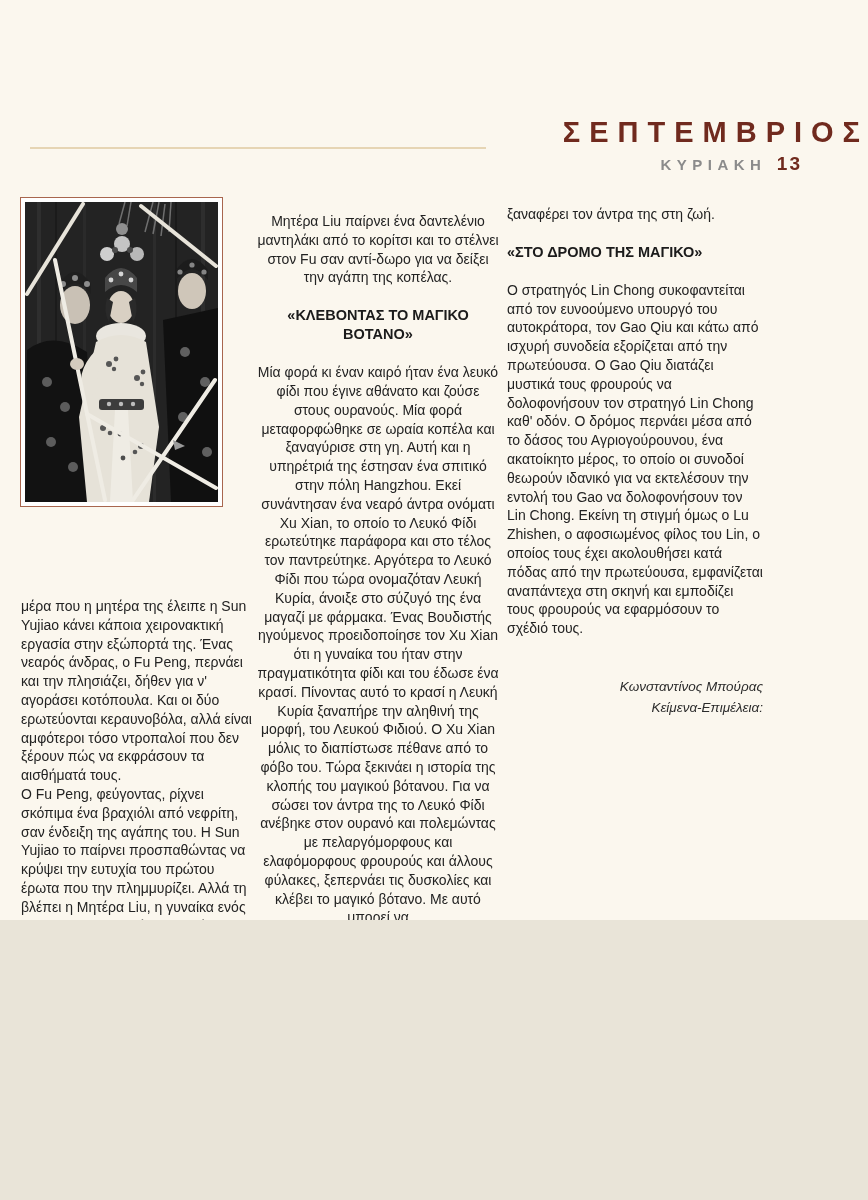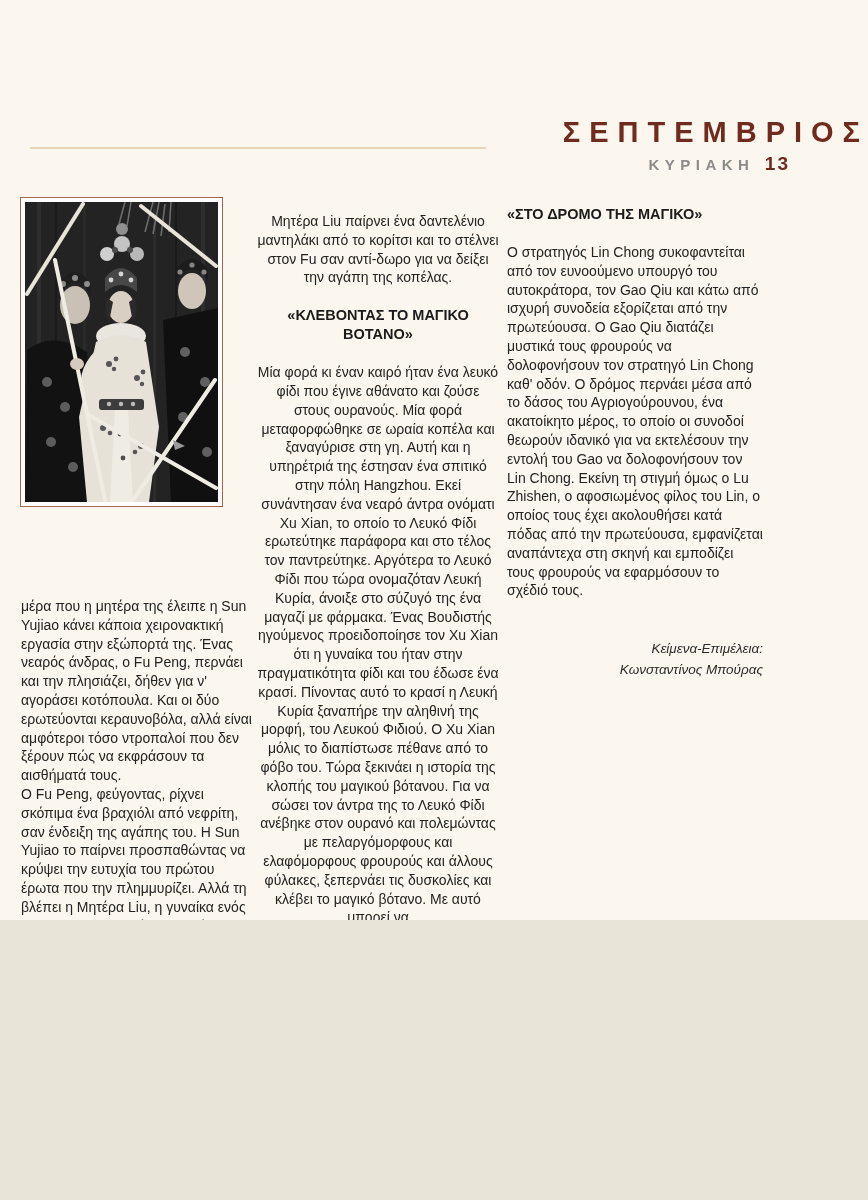--- a/index.html
+++ b/index.html
@@ -17,21 +17,21 @@
     position:absolute;top:147px;left:30px;width:456px;height:2px;
     background:#e6d5b4;
   }
   .month{
     position:absolute;top:116px;right:8px;
     font-size:29px;font-weight:800;letter-spacing:9px;margin-right:-9px;
     color:#702a1e;
     white-space:nowrap;
   }
   .dayline{
-    position:absolute;top:153px;right:78px;
+    position:absolute;top:153px;right:66px;
     white-space:nowrap;
   }
   .weekday{
     font-size:15px;font-weight:700;letter-spacing:5.5px;
     color:#8b8b8b;vertical-align:middle;
   }
   .daynum{
     font-size:19px;font-weight:800;letter-spacing:2px;
     color:#702a1e;vertical-align:middle;margin-left:6px;
   }
@@ -212,23 +212,24 @@
     <p>Ο Fu Peng, φεύγοντας, ρίχνει σκόπιμα ένα βραχιόλι από νεφρίτη, σαν ένδειξη της αγάπης του. Η Sun Yujiao το παίρνει προσπαθώντας να κρύψει την ευτυχία του πρώτου έρωτα που την πλημμυρίζει. Αλλά τη βλέπει η Μητέρα Liu, η γυναίκα ενός γείτονα. Η καλοθελήτρια Μητέρα Liu διαδίδει την είδηση ότι το κορίτσι βρήκε ένα βραχιόλι. Βαθιά ντροπιασμένη η Sun μη μπορώντας να σώσει την τιμή της παραδέχεται τον έρωτά της. Η καλόκαρδη</p>
   </div>
 
   <div class="col col2">
     <p class="block">Μητέρα Liu παίρνει ένα δαντελένιο μαντηλάκι από το κορίτσι και το στέλνει στον Fu σαν αντί-δωρο για να δείξει την αγάπη της κοπέλας.</p>
     <h2>«ΚΛΕΒΟΝΤΑΣ ΤΟ ΜΑΓΙΚΟ ΒΟΤΑΝΟ»</h2>
     <p class="block">Μία φορά κι έναν καιρό ήταν ένα λευκό φίδι που έγινε αθάνατο και ζούσε στους ουρανούς. Μία φορά μεταφορφώθηκε σε ωραία κοπέλα και ξαναγύρισε στη γη. Αυτή και η υπηρέτριά της έστησαν ένα σπιτικό στην πόλη Hangzhou. Εκεί συνάντησαν ένα νεαρό άντρα ονόματι Xu Xian, το οποίο το Λευκό Φίδι ερωτεύτηκε παράφορα και στο τέλος τον παντρεύτηκε. Αργότερα το Λευκό Φίδι που τώρα ονομαζόταν Λευκή Κυρία, άνοιξε στο σύζυγό της ένα μαγαζί με φάρμακα. Ένας Βουδιστής ηγούμενος προειδοποίησε τον Xu Xian ότι η γυναίκα του ήταν στην πραγματικότητα φίδι και του έδωσε ένα κρασί. Πίνοντας αυτό το κρασί η Λευκή Κυρία ξαναπήρε την αληθινή της μορφή, του Λευκού Φιδιού. Ο Xu Xian μόλις το διαπίστωσε πέθανε από το φόβο του. Τώρα ξεκινάει η ιστορία της κλοπής του μαγικού βότανου. Για να σώσει τον άντρα της το Λευκό Φίδι ανέβηκε στον ουρανό και πολεμώντας με πελαργόμορφους και ελαφόμορφους φρουρούς και άλλους φύλακες, ξεπερνάει τις δυσκολίες και κλέβει το μαγικό βότανο. Με αυτό μπορεί να</p>
   </div>
 
   <div class="col col3">
+    <p class="block">ξαναφέρει τον άντρα της στη ζωή.</p>
     <h2>«ΣΤΟ ΔΡΟΜΟ ΤΗΣ ΜΑΓΙΚΟ»</h2>
     <p class="block">Ο στρατηγός Lin Chong συκοφαντείται από τον ευνοούμενο υπουργό του αυτοκράτορα, τον Gao Qiu και κάτω από ισχυρή συνοδεία εξορίζεται από την πρωτεύουσα. Ο Gao Qiu διατάζει μυστικά τους φρουρούς να δολοφονήσουν τον στρατηγό Lin Chong καθ' οδόν. Ο δρόμος περνάει μέσα από το δάσος του Αγριογούρουνου, ένα ακατοίκητο μέρος, το οποίο οι συνοδοί θεωρούν ιδανικό για να εκτελέσουν την εντολή του Gao να δολοφονήσουν τον Lin Chong. Εκείνη τη στιγμή όμως ο Lu Zhishen, ο αφοσιωμένος φίλος του Lin, ο οποίος τους έχει ακολουθήσει κατά πόδας από την πρωτεύουσα, εμφανίζεται αναπάντεχα στη σκηνή και εμποδίζει τους φρουρούς να εφαρμόσουν το σχέδιό τους.</p>
     <div class="credit">
+      <div>Κωνσταντίνος Μπούρας</div>
       <div>Κείμενα-Επιμέλεια:</div>
-      <div>Κωνσταντίνος Μπούρας</div>
     </div>
   </div>
 
   <div class="pagenum">66</div>
 
 </div>
 
 </body></html>

